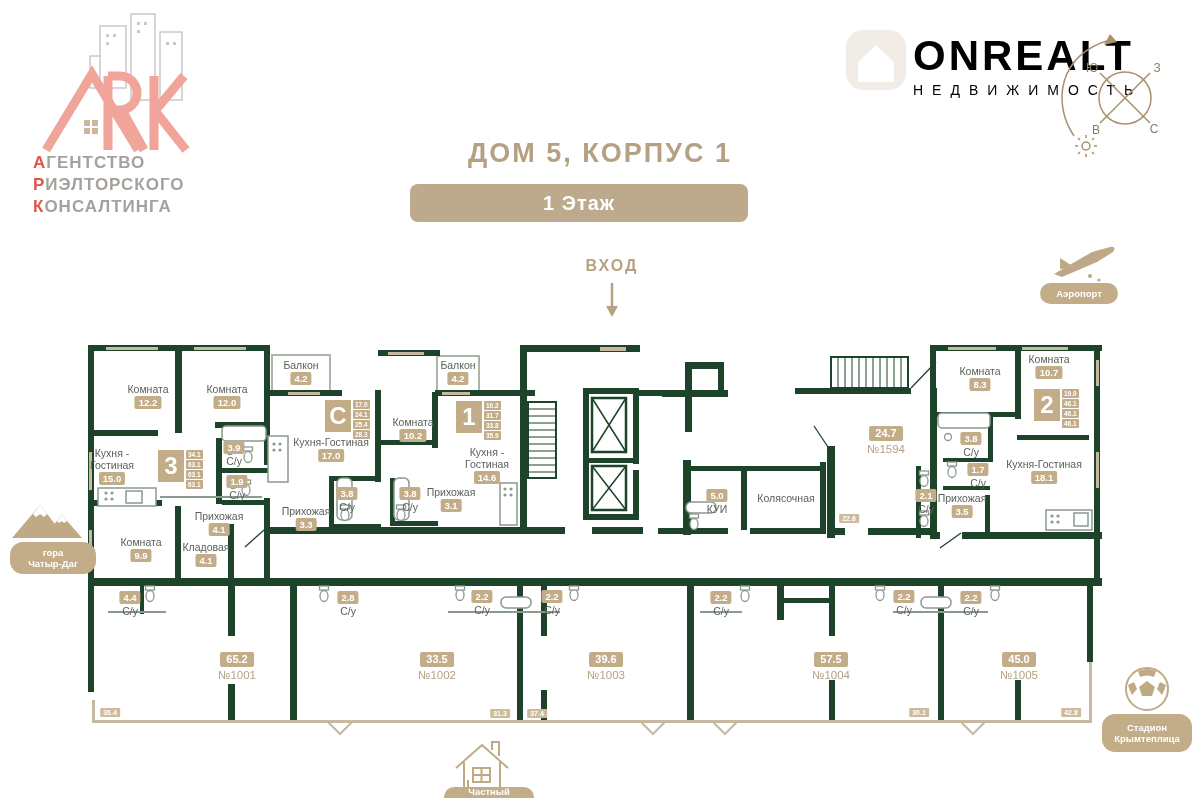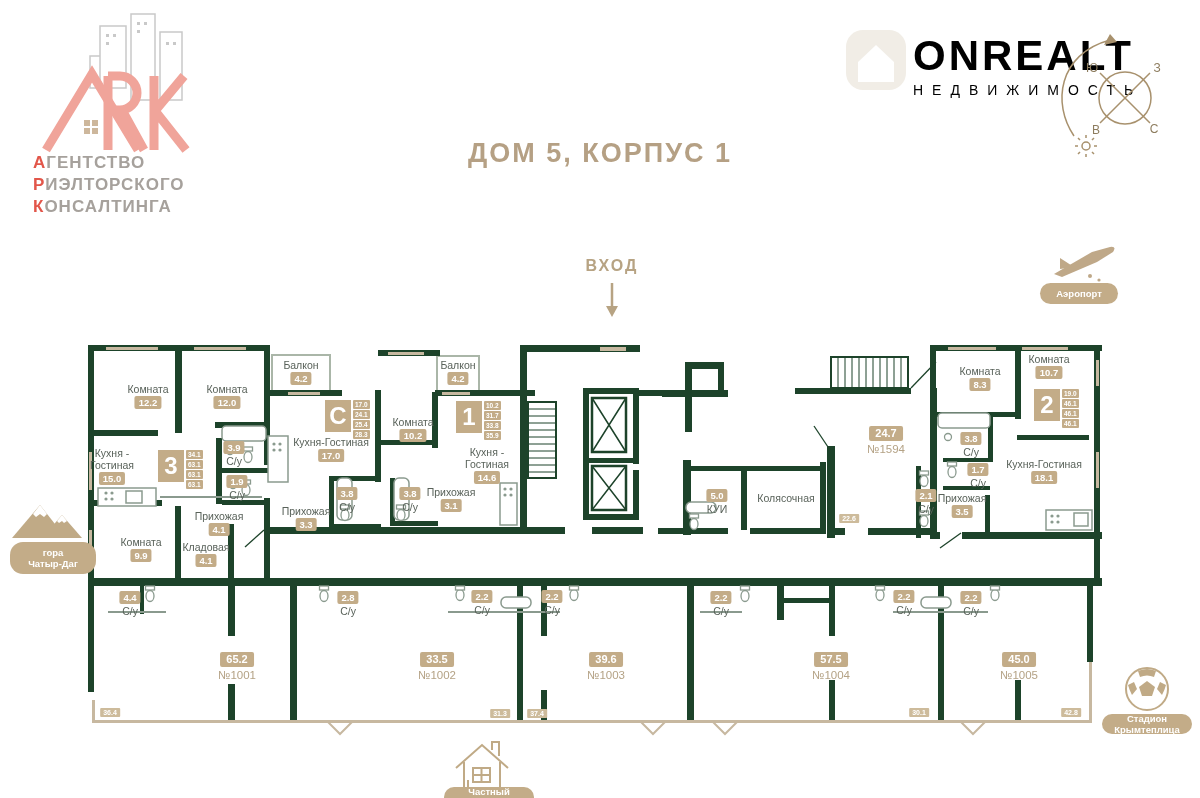--- a/index.html
+++ b/index.html
@@ -352,26 +352,27 @@
     </g>
   </svg>
 
   <div class="ark-lines">
     <div class="ark-line"><span class="ark-first">А</span><span>ГЕНТСТВО</span></div>
     <div class="ark-line"><span class="ark-first">Р</span><span>ИЭЛТОРСКОГО</span></div>
     <div class="ark-line"><span class="ark-first">К</span><span>ОНСАЛТИНГА</span></div>
   </div>
 
   <div class="title">ДОМ 5, КОРПУС 1</div>
+  <div class="floorbadge">1 Этаж</div>
   <div class="vhod">ВХОД</div>
 
   <div class="pill" style="left:10px;top:542px;width:86px;height:32px;">гора
 Чатыр-Даг</div>
   <div class="pill" style="left:1040px;top:283px;width:78px;height:21px;">Аэропорт</div>
-  <div class="pill" style="left:1102px;top:714px;width:90px;height:20px;">Стадион
+  <div class="pill" style="left:1102px;top:714px;width:90px;height:38px;">Стадион
 Крымтеплица</div>
   <div class="pill" style="left:444px;top:787px;width:90px;height:20px;">Частный сектор</div>
 
   <div class="abadge" style="left:158px;top:450px;">
     <div class="bsq">3</div>
     <div class="bcol">
       <div class="bchip">34.1</div>
       <div class="bchip">63.1</div>
       <div class="bchip">63.1</div>
       <div class="bchip">63.1</div>

